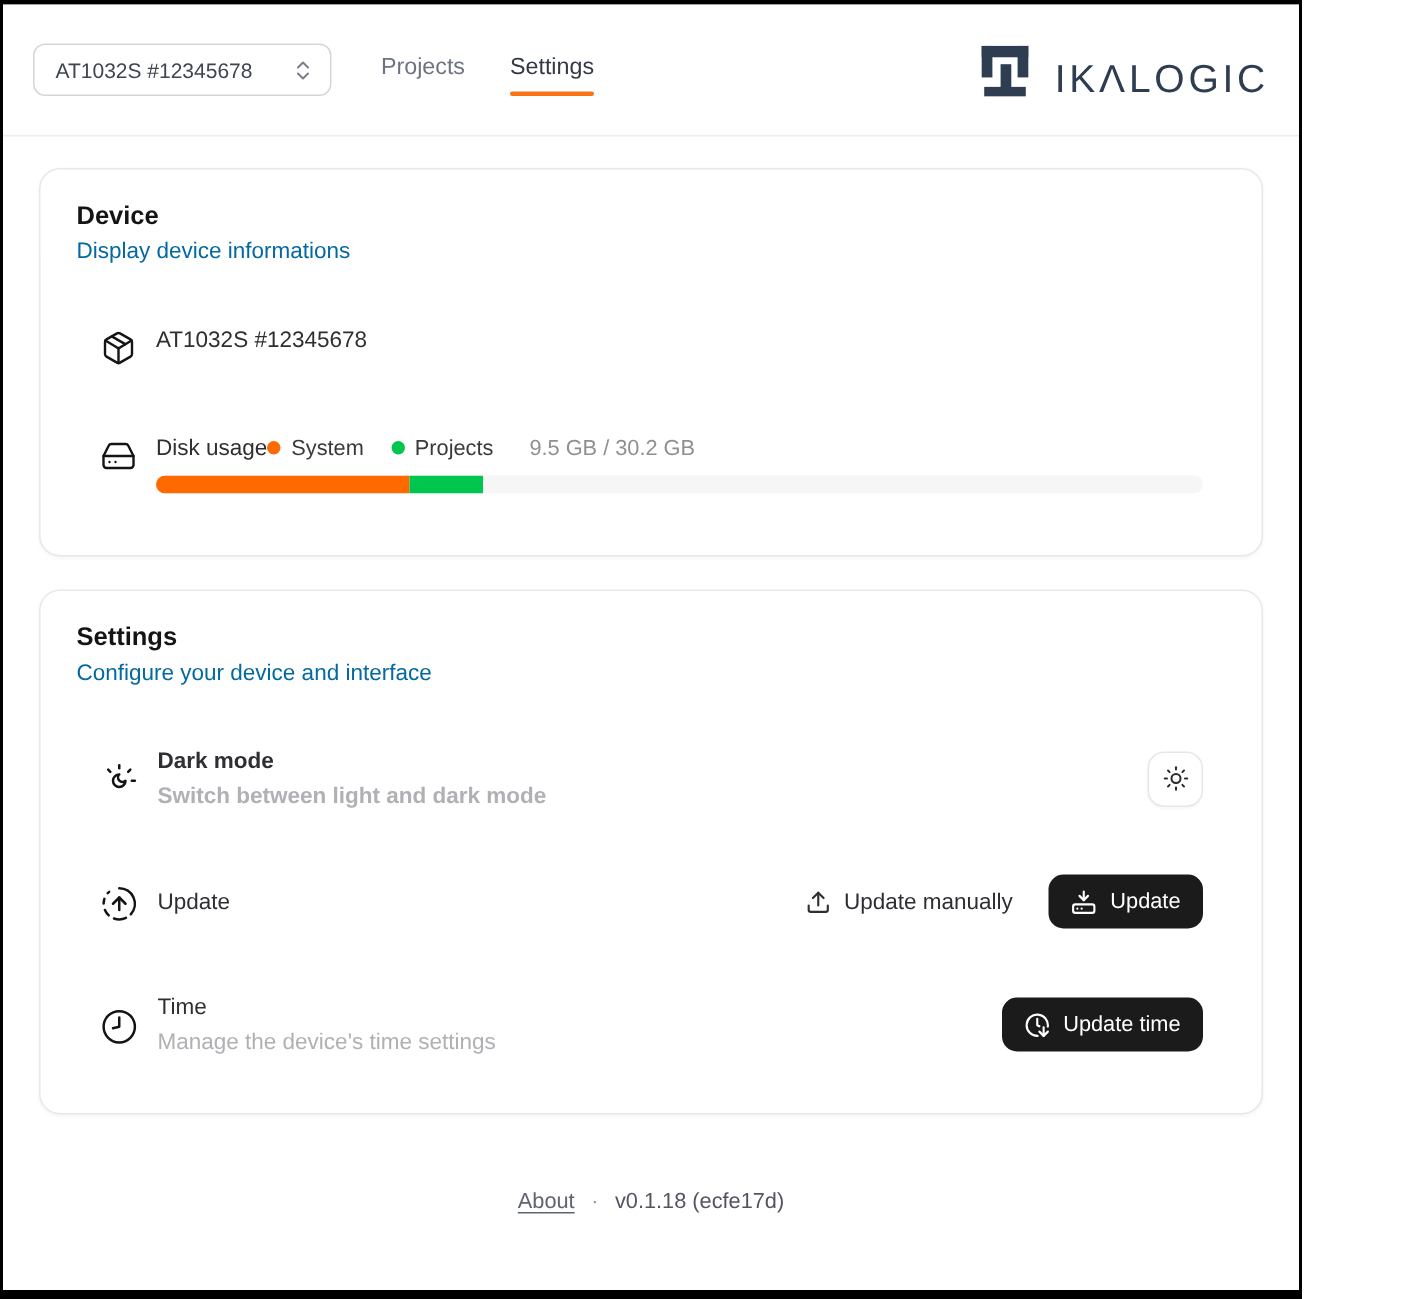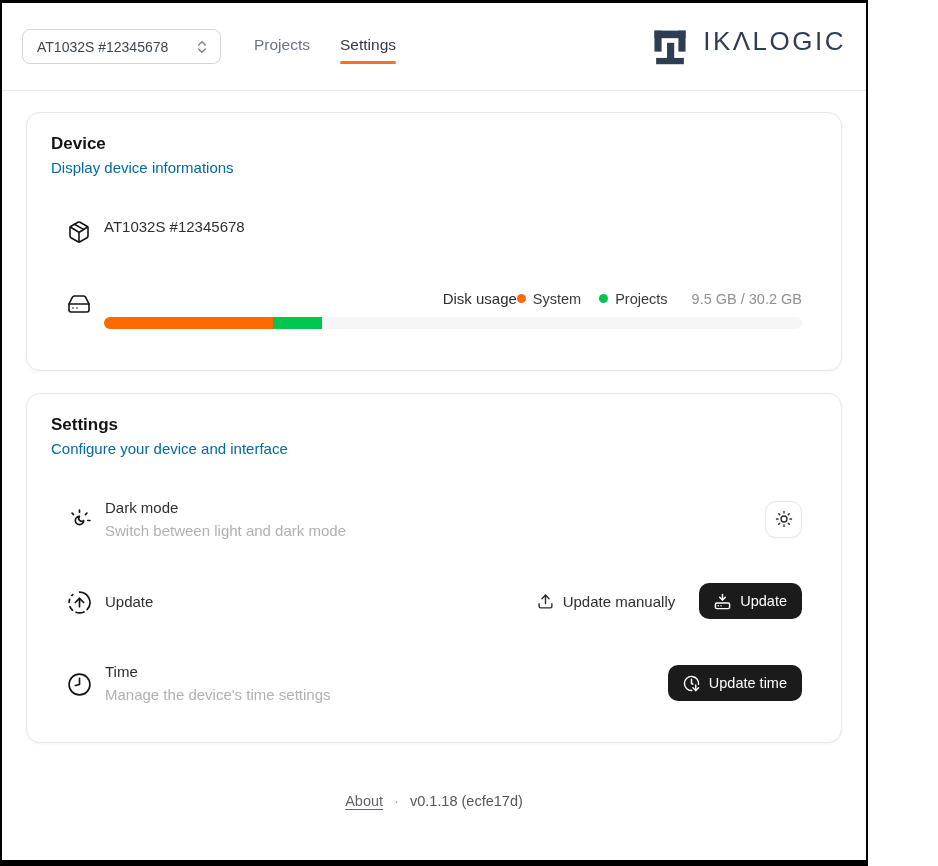--- a/index.html
+++ b/index.html
@@ -35,21 +35,21 @@
     cursor: pointer; background:#fff;
   }
   .device-select svg { color:#7a7f87; }
   nav { display: flex; gap: 30px; margin-left: 33px; font-size: 15.5px; }
   .tab { color:#6d7481; padding: 6px 0 10px; position: relative; cursor: pointer; text-decoration: none; }
   .tab.active { color:#333a46; font-weight: 500; }
   .tab.active::after {
     content:""; position:absolute; left:0; right:0; bottom:0;
     height:3px; background:#f97316; border-radius:2px;
   }
-  .brand { margin-left:auto; display:flex; align-items:flex-start; gap:12px; }
+  .brand { margin-left:auto; display:flex; align-items:flex-end; gap:12px; }
   .brand-name {
     font-size: 26px; letter-spacing: 2.5px;
     color: #2e3d51; font-weight: 500;
   }
   
   main { padding: 21px 24px 0; }
   .card {
     background:#fff;
     border: 1px solid #e8e8e8;
     border-radius: 14px;
@@ -60,33 +60,33 @@
   .card-title { font-size: 17px; font-weight: 700; color: #141414; }
   .card-sub { font-size: 15px; color: #0369a1; margin-top: 5px; }
   .row { display:flex; gap:13px; padding: 0 15px 0 16px; }
   .row .icon { flex: 0 0 auto; margin-top: 2px; color:#141414; }
   .row-title { font-size: 15px; color:#2f2f33; }
   .row-sub { font-size: 15px; color:#b0b0b5; margin-top: 6px; }
   .mono { font-family: "DejaVu Sans Mono", monospace; font-size: 13.5px; }
   .info-row { margin-top: 42px; align-items: flex-start; }
   .disk-row { margin-top: 46px; margin-bottom: 20px; align-items: flex-start; }
   .disk-body { flex: 1; }
-  .disk-head { display:flex; align-items:center; justify-content:flex-end; }
+  .disk-head { display:flex; align-items:center; justify-content:flex-start; }
   .legend { display:flex; align-items:center; gap:18px; font-size:14.5px; color:#3a3a3e; }
   .legend-item { display:flex; align-items:center; gap:7px; }
   .dot { width:9px; height:9px; border-radius:50%; background:#ccc; }
   .usage-text { color:#8f8f94; margin-left: 6px; }
   .progress {
     margin-top: 10px; height: 12px; border-radius: 6px;
     background: #f6f6f6; overflow: hidden; display: flex;
   }
   .seg { height: 100%; }
   
   .setting-row { margin-top: 44px; align-items: center; }
-  .setting-row:first-of-type { margin-top: 42px; }
+  .setting-row:first-of-type { margin-top: 42px; font-weight: bold; }
   .setting-row:last-of-type { margin-bottom: 18px; }
   .row-text { flex: 1; }
   .controls { display:flex; align-items:center; gap:14px; margin-left:auto; }
   .ghost-btn {
     display:flex; align-items:center; gap:9px;
     background:transparent; border:none; cursor:pointer;
     color:#2f2f33; font-size:15px; font-family:inherit; padding: 8px 10px; justify-content: space-between;
   }
   .dark-btn {
     display:flex; align-items:center; gap:9px;

